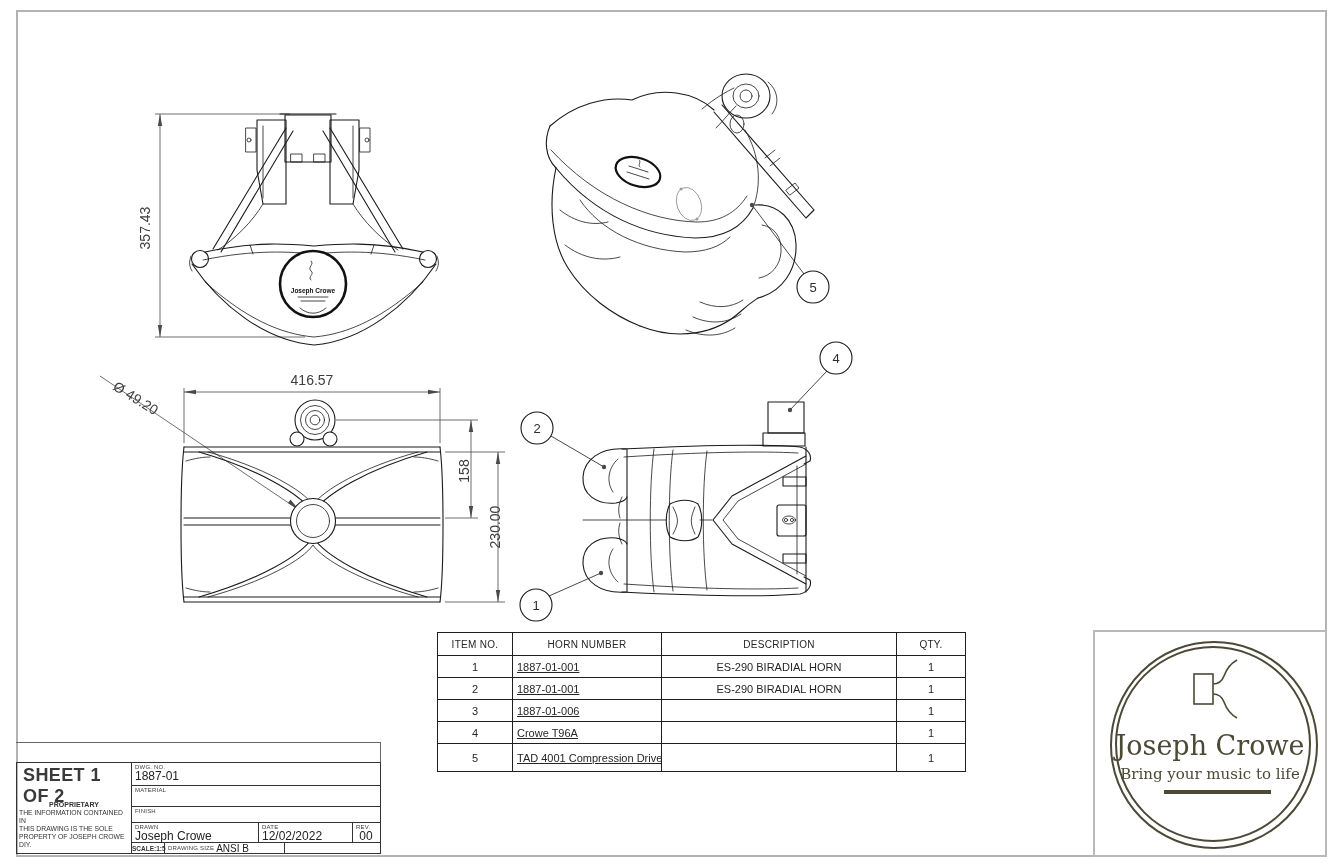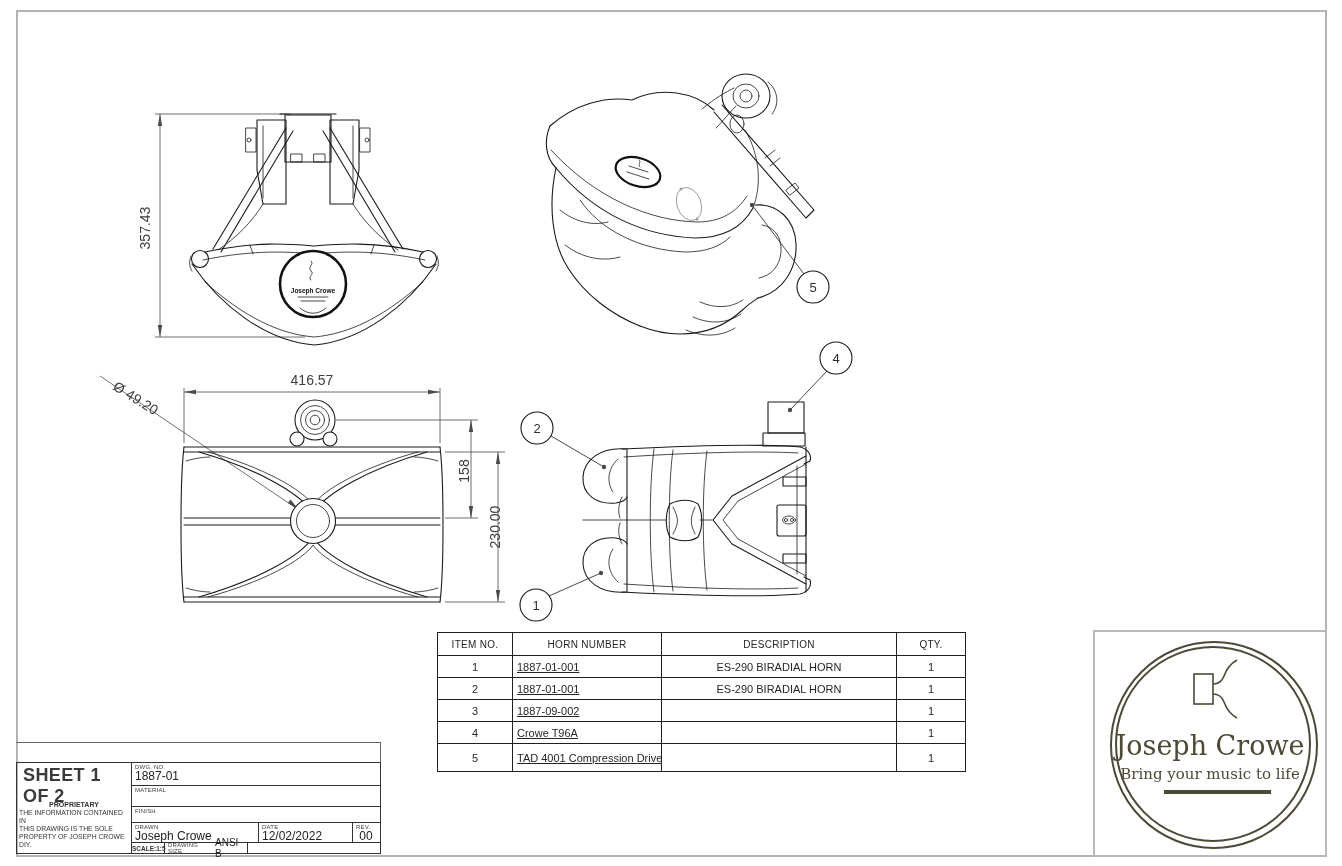--- a/index.html
+++ b/index.html
@@ -51,21 +51,21 @@
   .r-dwg{height:23px;} .r-mat{height:22px;} .r-fin{height:16px;} .r-drawn{height:20px;display:flex;}
   .r-scale{height:10px;border-bottom:none;display:flex;}
   .lbl{font-size:6px;color:#3d3d3d;letter-spacing:.2px;display:block;margin:1px 0 0 3px;}
   .val{font-size:12px;color:#222;display:block;margin:-1px 0 0 3px;}
   .cell-drawn{width:127px;border-right:1px solid #333;position:relative;}
   .cell-date{width:94px;border-right:1px solid #333;position:relative;}
   .cell-rev{flex:1;position:relative;}
   .cell-rev .val{text-align:center;margin-right:4px;}
   .cell-scale{width:33px;border-right:1px solid #333;font-size:6.5px;font-weight:bold;
       text-align:center;padding-top:2px;}
-  .cell-size{width:83px;border-right:1px solid #333;display:flex;align-items:center;}
+  .cell-size{width:120px;border-right:1px solid #333;display:flex;align-items:center;}
   .cell-size .lbl{margin:0 2px 0 3px;display:inline;}
   .cell-size .szval{font-size:10px;color:#222;}
   .cell-blank{flex:1;}
 
   
   .logo-box{position:absolute;left:1093px;top:630px;width:234px;height:227px;
       box-sizing:border-box;border:2px solid #b9b9b9;background:#fff;}
   .logo-ring-outer{position:absolute;left:15px;top:9px;width:204px;height:204px;
       border:2px solid #4c4936;border-radius:50%;}
   .logo-ring-inner{position:absolute;left:3px;top:3px;width:192px;height:192px;
@@ -289,21 +289,21 @@
       <td>1</td>
     </tr>
     <tr>
       <td>2</td>
       <td class="pnum">1887-01-001</td>
       <td>ES-290 BIRADIAL HORN</td>
       <td>1</td>
     </tr>
     <tr>
       <td>3</td>
-      <td class="pnum">1887-09-002</td>
+      <td class="pnum">1887-01-006</td>
       <td></td>
       <td>1</td>
     </tr>
     <tr>
       <td>4</td>
       <td class="pnum">Crowe T96A</td>
       <td></td>
       <td>1</td>
     </tr>
     <tr class="tall">

